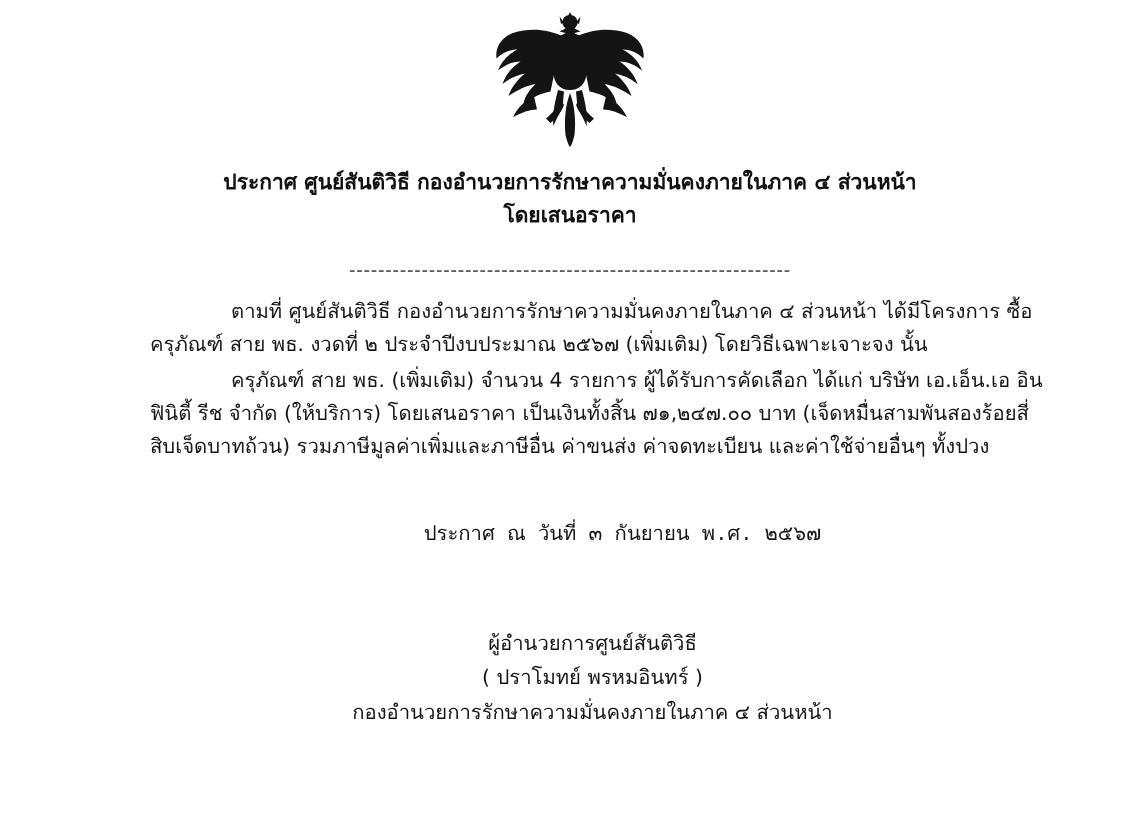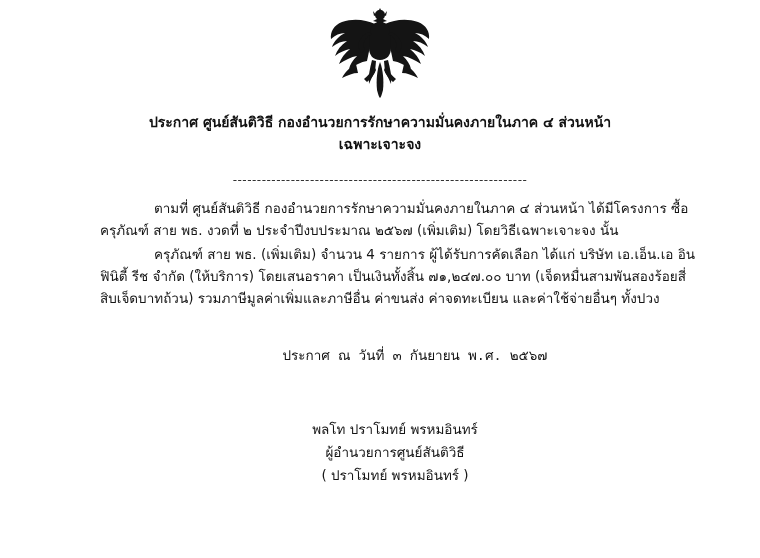--- a/index.html
+++ b/index.html
@@ -120,33 +120,33 @@
         <path d="M58 58 c3 6 6 10 10 13 l-3 3 c-4 -3 -7 -7 -9 -12z"></path>
 
         <path d="M28 56 c-6 3 -11 8 -14 14 c6 -3 11 -5 16 -5z"></path>
         <path d="M76 56 c6 3 11 8 14 14 c-6 -3 -11 -5 -16 -5z"></path>
       </g>
     </svg>
   </div>
 
   <div class="title-block">
     <div class="title-line">ประกาศ ศูนย์สันติวิธี กองอำนวยการรักษาความมั่นคงภายในภาค ๔ ส่วนหน้า</div>
-    <div class="title-line">เฉพาะเจาะจง</div>
+    <div class="title-line">โดยเสนอราคา</div>
   </div>
 
   <div class="rule-wrap">
     <span class="rule">-------------------------------------------------------------</span>
   </div>
 
   <div class="body-block">
     <p class="para indent">ตามที่ ศูนย์สันติวิธี กองอำนวยการรักษาความมั่นคงภายในภาค ๔ ส่วนหน้า ได้มีโครงการ ซื้อครุภัณฑ์ สาย พธ. งวดที่ ๒ ประจำปีงบประมาณ ๒๕๖๗ (เพิ่มเติม) โดยวิธีเฉพาะเจาะจง นั้น</p>
     <p class="para indent">ครุภัณฑ์ สาย พธ. (เพิ่มเติม) จำนวน 4 รายการ ผู้ได้รับการคัดเลือก ได้แก่ บริษัท เอ.เอ็น.เอ อินฟินิตี้ รีช จำกัด (ให้บริการ) โดยเสนอราคา เป็นเงินทั้งสิ้น ๗๑,๒๔๗.๐๐ บาท (เจ็ดหมื่นสามพันสองร้อยสี่สิบเจ็ดบาทถ้วน) รวมภาษีมูลค่าเพิ่มและภาษีอื่น ค่าขนส่ง ค่าจดทะเบียน และค่าใช้จ่ายอื่นๆ ทั้งปวง</p>
   </div>
 
   <div class="date-line">ประกาศ ณ วันที่  ๓ กันยายน พ.ศ. ๒๕๖๗</div>
 
   <div class="signature-block">
-    <span class="sig-line">พลโท  ปราโมทย์ พรหมอินทร์</span>
     <span class="sig-line">ผู้อำนวยการศูนย์สันติวิธี</span>
     <span class="sig-line">( ปราโมทย์  พรหมอินทร์ )</span>
+    <span class="sig-line">กองอำนวยการรักษาความมั่นคงภายในภาค ๔ ส่วนหน้า</span>
   </div>
 
 </div>
 
 </body></html>

